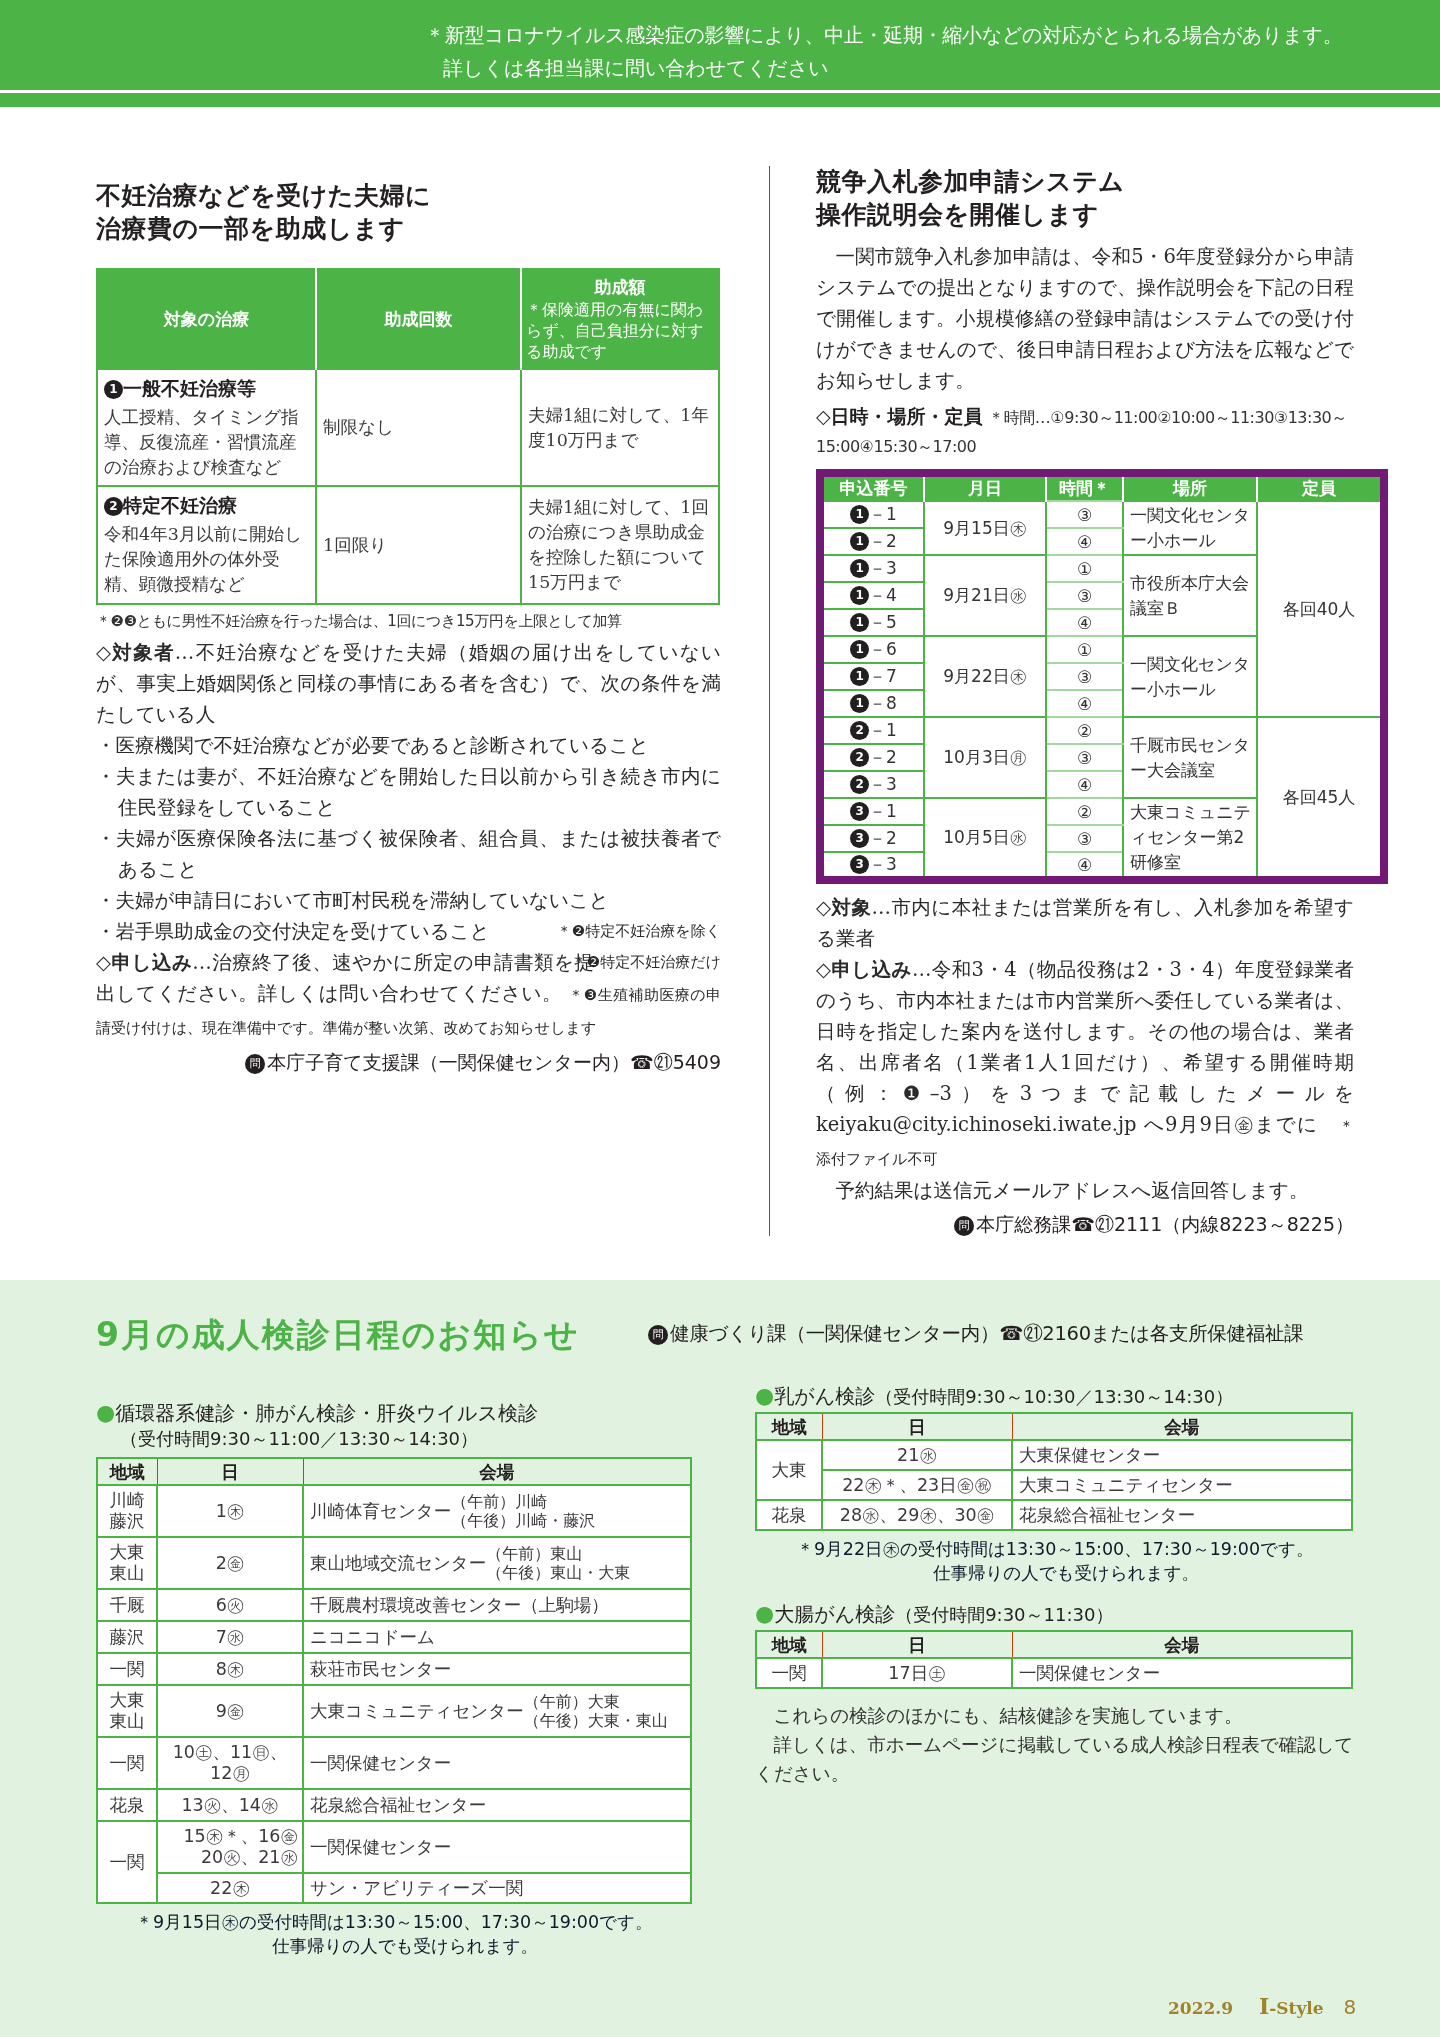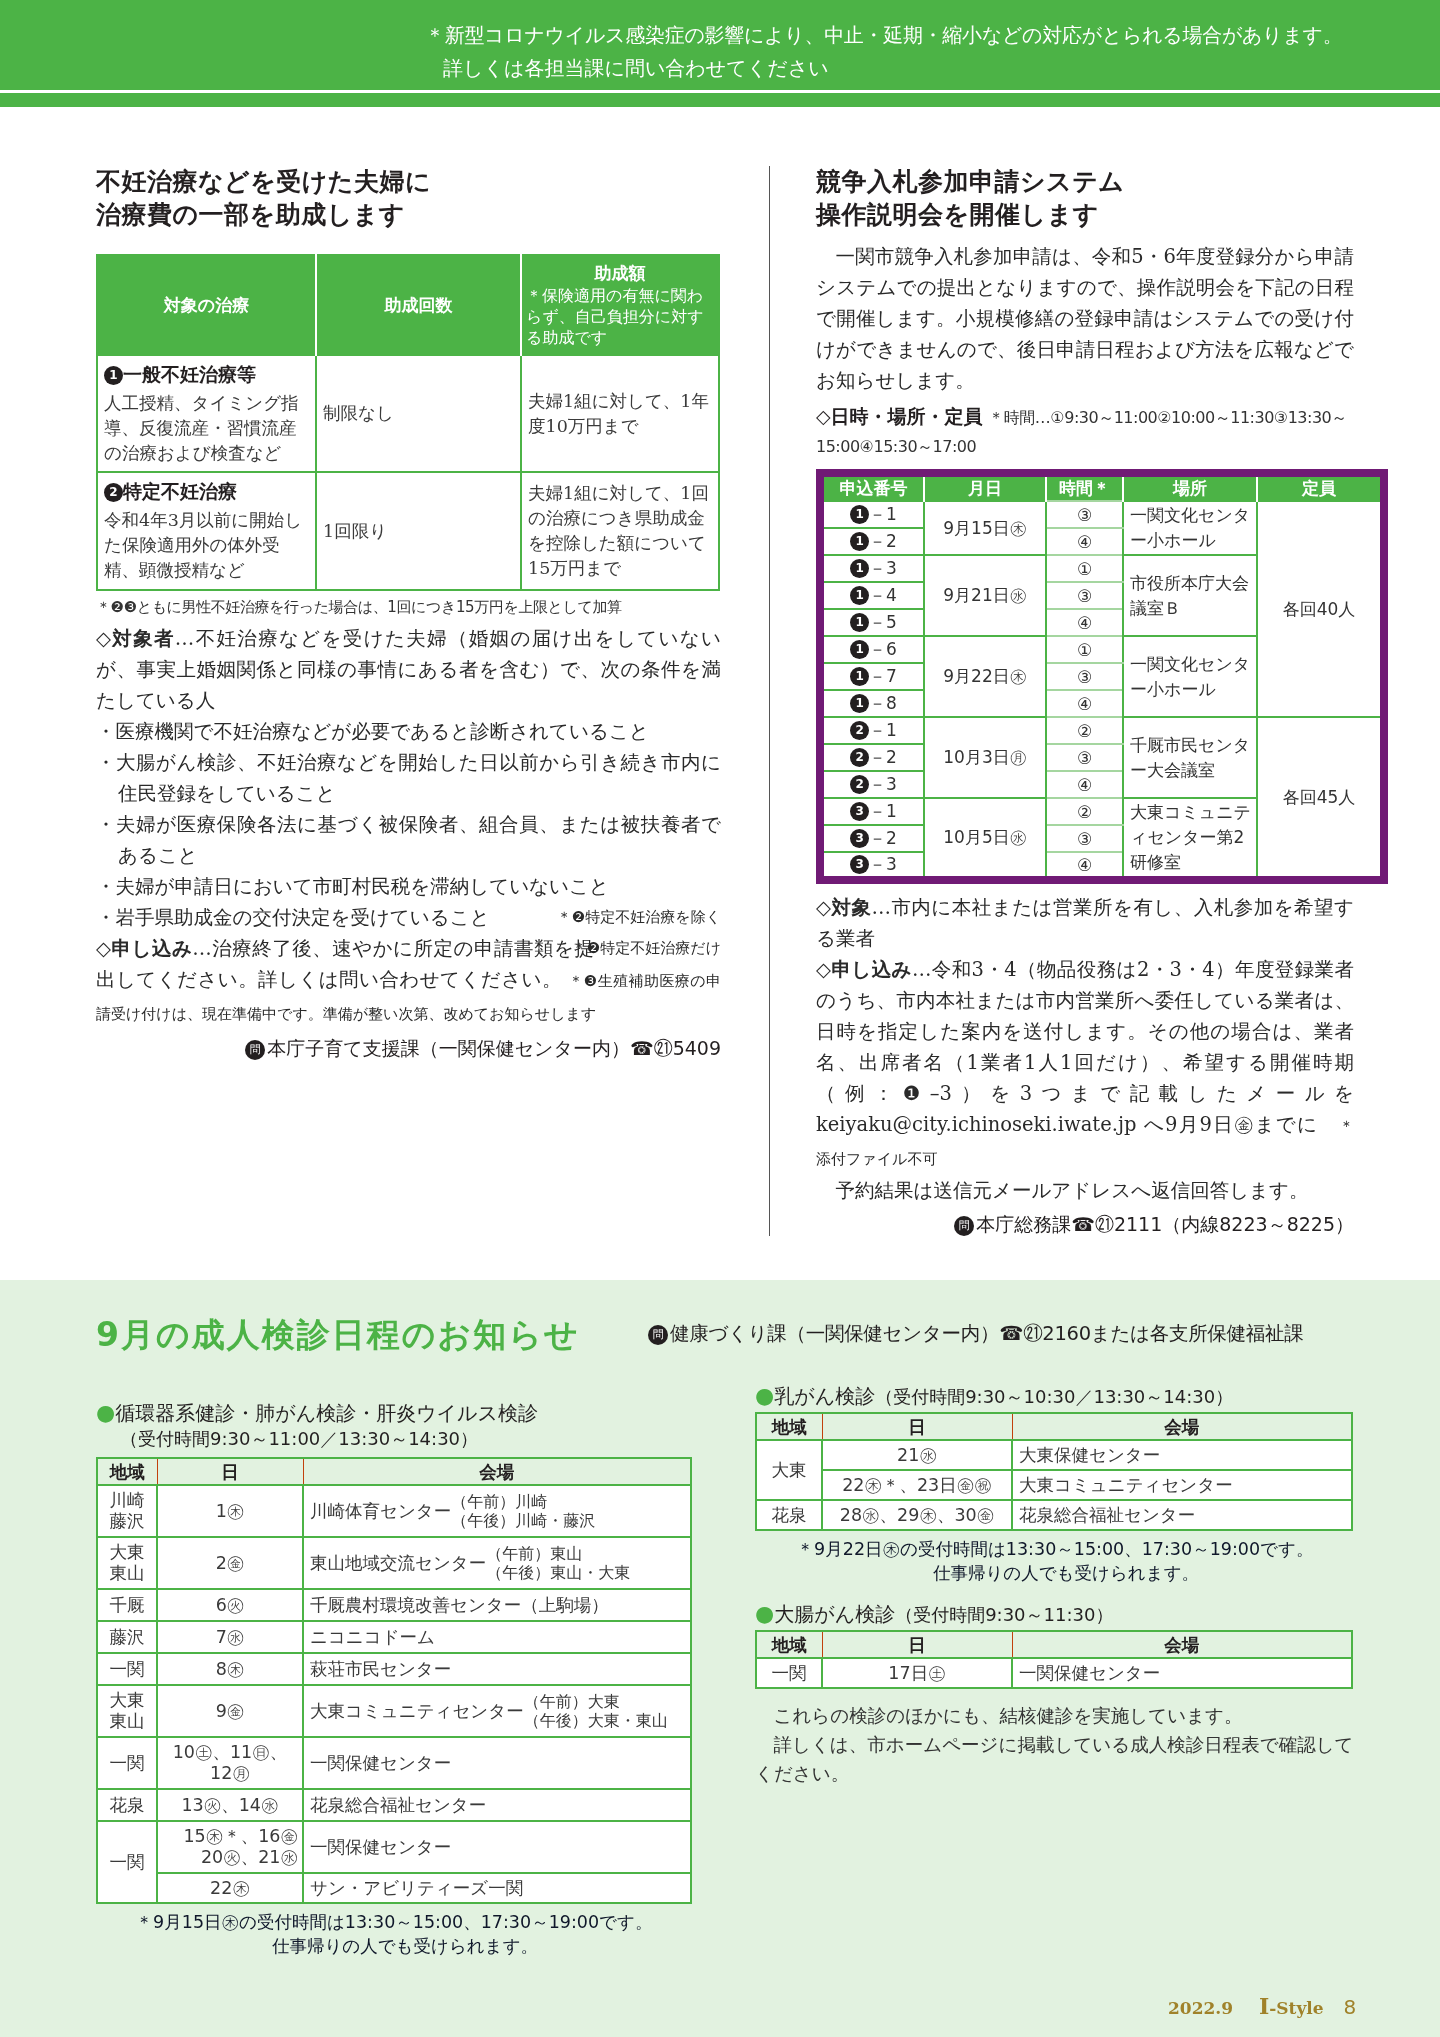--- a/index.html
+++ b/index.html
@@ -6,21 +6,21 @@
   html, body { width: 1440px; height: 2037px; background: #ffffff; overflow: hidden; }
   body { font-family: "DejaVu Sans", "Liberation Sans", sans-serif; color: #231f20; position: relative; }
 
   
   .banner { position: absolute; left: 0; top: 0; width: 1440px; height: 107px; background: #4cb346; }
   .banner .stripe { position: absolute; left: 0; top: 90px; width: 1440px; height: 3px; background: #ffffff; }
   .banner .n1 { position: absolute; left: 425px; top: 22px; color: #fff; font-size: 20px; letter-spacing: -0.3px; }
   .banner .n2 { position: absolute; left: 443px; top: 55px; color: #fff; font-size: 20px; }
 
   
-  .col-left { position: absolute; left: 96px; top: 165px; width: 625px; }
+  .col-left { position: absolute; left: 96px; top: 179px; width: 625px; }
   .col-right { position: absolute; left: 816px; top: 165px; width: 538px; }
   .vdivider { position: absolute; left: 769px; top: 166px; width: 1px; height: 1070px; background: #555; }
 
   .h-title { font-size: 25px; font-weight: bold; line-height: 33px; letter-spacing: 0.5px; }
 
   
   table { border-collapse: collapse; }
   .tbl-ivf { margin-top: 23px; width: 624px; border: 2px solid #4cb346; }
   .tbl-ivf th { background: #4cb346; color: #fff; font-size: 17px; font-weight: bold; border-left: 2px solid #fff; height: 100px; }
   .tbl-ivf th:first-child { border-left: none; }
@@ -131,21 +131,21 @@
         <td>1回限り</td>
         <td>夫婦1組に対して、1回の治療につき県助成金を控除した額について15万円まで</td>
       </tr>
     </tbody>
   </table>
   <div class="note-small">＊❷❸ともに男性不妊治療を行った場合は、1回につき15万円を上限として加算</div>
 
   <div class="body-text" style="margin-top:6px">
     <div><b>◇対象者</b><span>…不妊治療などを受けた夫婦（婚姻の届け出をしていないが、事実上婚姻関係と同様の事情にある者を含む）で、次の条件を満たしている人</span></div>
     <div class="bul">・医療機関で不妊治療などが必要であると診断されていること</div>
-    <div class="bul">・大腸がん検診、不妊治療などを開始した日以前から引き続き市内に住民登録をしていること</div>
+    <div class="bul">・夫または妻が、不妊治療などを開始した日以前から引き続き市内に住民登録をしていること</div>
     <div class="bul">・夫婦が医療保険各法に基づく被保険者、組合員、または被扶養者であること</div>
     <div class="bul"><span>・夫婦が申請日において市町村民税を滞納していないこと</span><span class="small" style="float:right">＊❷特定不妊治療を除く</span></div>
     <div class="bul"><span>・岩手県助成金の交付決定を受けていること</span><span class="small" style="float:right">＊❷特定不妊治療だけ</span></div>
     <div><b>◇申し込み</b><span>…治療終了後、速やかに所定の申請書類を提出してください。詳しくは問い合わせてください。</span> <span class="small">＊❸生殖補助医療の申請受け付けは、現在準備中です。準備が整い次第、改めてお知らせします</span></div>
   </div>
   <div class="contact"><span class="q-icon">問</span><span>本庁子育て支援課（一関保健センター内）☎㉑5409</span></div>
 </div>
 
 <div class="vdivider"></div>
 

